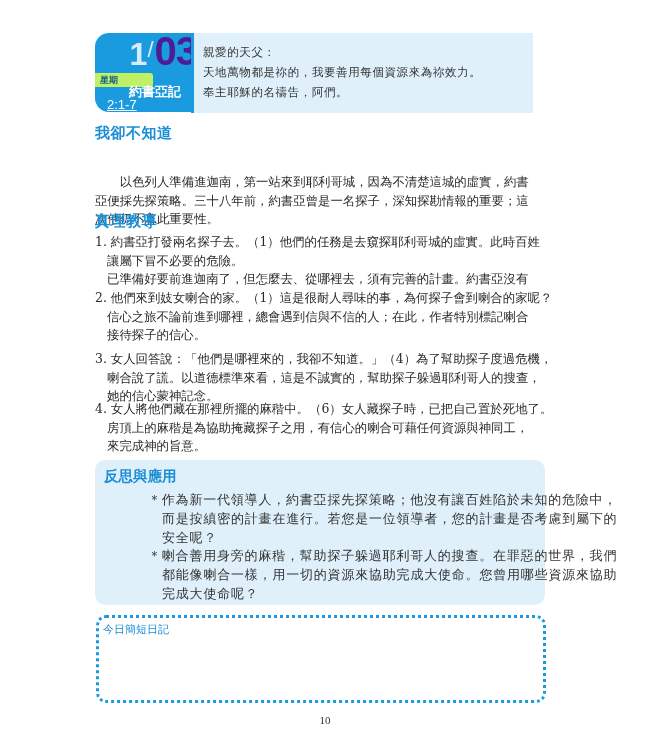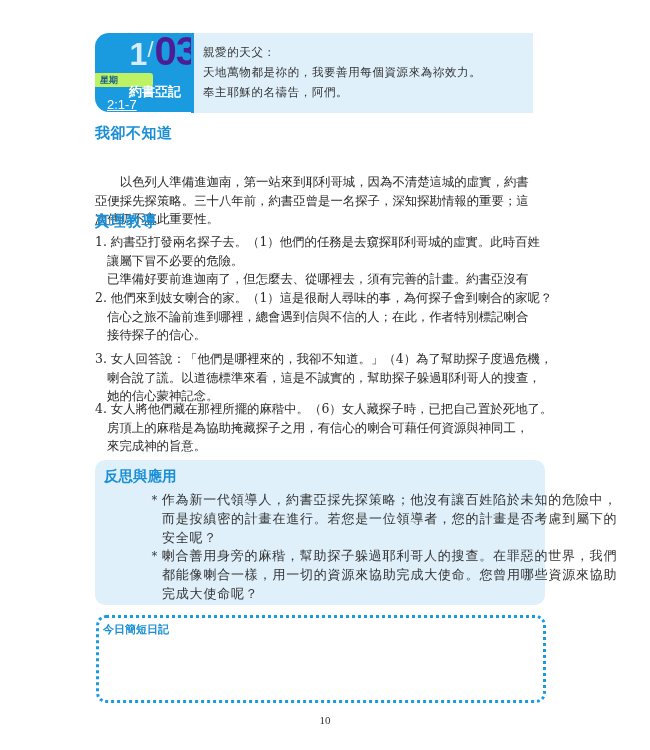--- a/index.html
+++ b/index.html
@@ -206,21 +206,21 @@
       width: 450px; height: 88px;
       border: 3px dotted #1a9be0;
       border-radius: 10px;
       box-sizing: border-box;
     }
     .journal-label {
       position: absolute;
       left: 4px; top: 5px;
       font-family: "Liberation Sans", "DejaVu Sans", sans-serif;
       font-size: 11px;
-      font-weight: bold;
+      font-weight: normal;
       color: #1a8fd6;
       line-height: 13px;
     }
     .journal-input {
       position: absolute;
       left: 4px; top: 22px; right: 4px; bottom: 4px;
       border: none;
       background: transparent;
       resize: none;
       outline: none;

